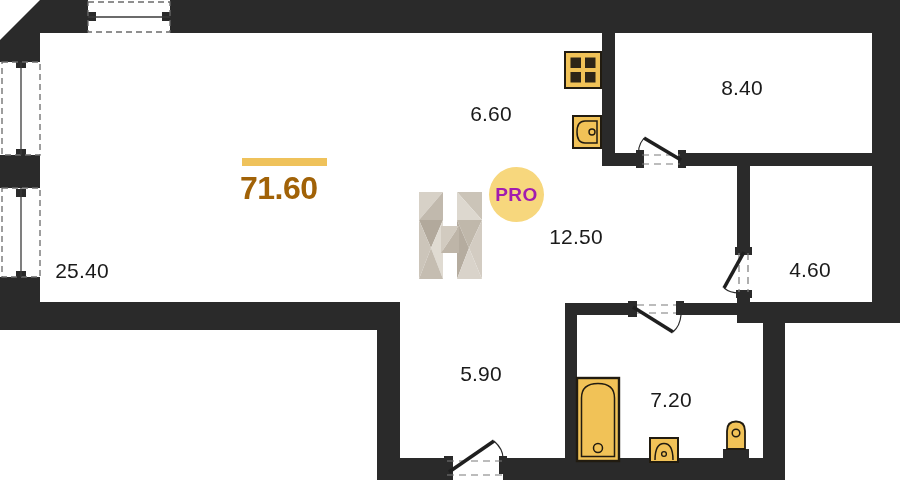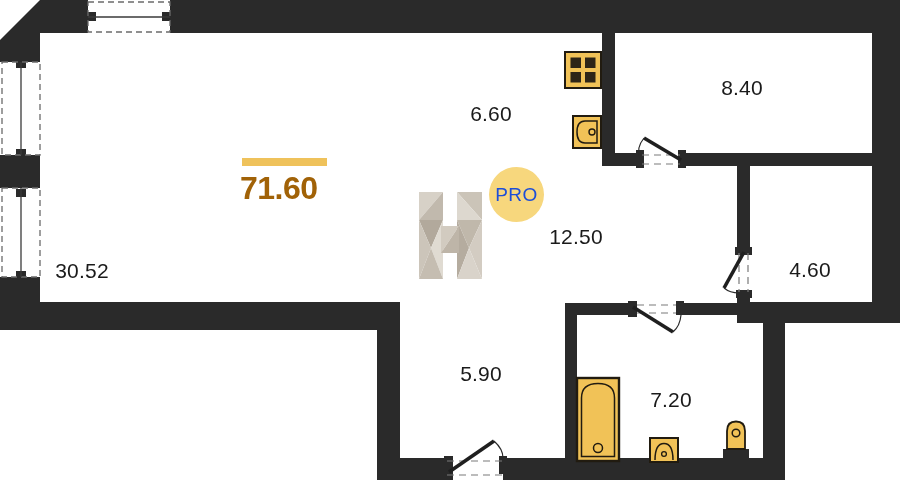--- a/index.html
+++ b/index.html
@@ -34,22 +34,22 @@
   .total-num{
     position:absolute;left:0px;top:14px;
     font-size:32px;font-weight:bold;color:#a16207;
     letter-spacing:-0.5px;white-space:nowrap;
   }
   .pro-badge{
     position:absolute;left:489px;top:167px;
     width:55px;height:55px;border-radius:50%;
     background:#f7d77d;
     display:flex;align-items:center;justify-content:center;
-    font-size:19px;font-weight:400;letter-spacing:0.5px;
-    color:#1d4ed8;
+    font-size:19px;font-weight:700;letter-spacing:0.5px;
+    color:#a21caf;
   }
 </style>
 </head>
 <body>
 
 <div class="plan">
 
   <svg width="900" height="480" viewBox="0 0 900 480">
 
     <g fill="#2a2a2a" stroke="none">
@@ -186,21 +186,21 @@
       <polygon points="457,192 457,220 482,220" fill="#ddd8cf"></polygon>
       <polygon points="457,220 482,220 469,248" fill="#c0b8ab"></polygon>
       <polygon points="482,220 469,248 482,279" fill="#d3ccc2"></polygon>
       <polygon points="457,220 457,279 469,248" fill="#b5ac9f"></polygon>
       <polygon points="469,248 457,279 482,279" fill="#d9d3ca"></polygon>
       <polygon points="441,226 459,226 441,253" fill="#d2cbc0"></polygon>
       <polygon points="459,226 459,253 441,253" fill="#beb5a8"></polygon>
     </g>
   </svg>
 
-  <div class="room-label lbl-living">30.52</div>
+  <div class="room-label lbl-living">25.40</div>
   <div class="room-label lbl-kitchen">6.60</div>
   <div class="room-label lbl-bedroom">8.40</div>
   <div class="room-label lbl-storage">4.60</div>
   <div class="room-label lbl-hall">12.50</div>
   <div class="room-label lbl-corridor">5.90</div>
   <div class="room-label lbl-bathroom">7.20</div>
 
   <div class="total-area">
     <div class="total-bar"></div>
     <div class="total-num">71.60</div>

